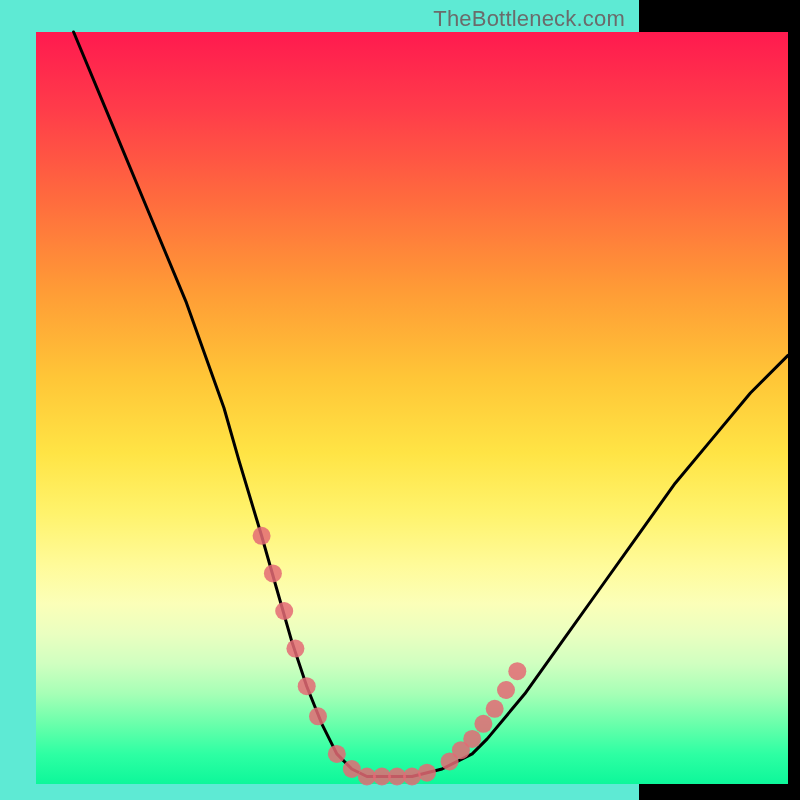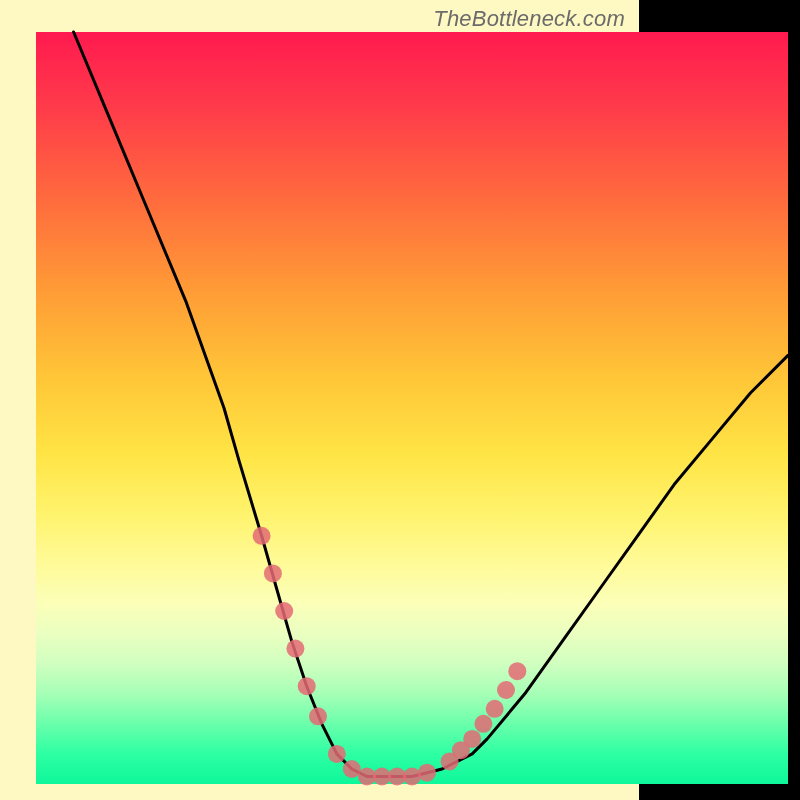--- a/index.html
+++ b/index.html
@@ -8,22 +8,21 @@
     width: 800px;
     height: 800px;
     overflow: hidden;
     background: #000;
     font-family: Arial, Helvetica, sans-serif;
   }
   .frame {
     position: relative;
     width: 639px;
     height: 800px;
-    background: #fef9c3;
-    font-style: italic;
+    background: #5eead4;
   }
   .plot-area {
     position: absolute;
     left: 36px;
     top: 32px;
     width: 752px;
     height: 752px;
     background: linear-gradient(to bottom,
       #ff1a4f 0%,
       #ff3b4a 10%,

